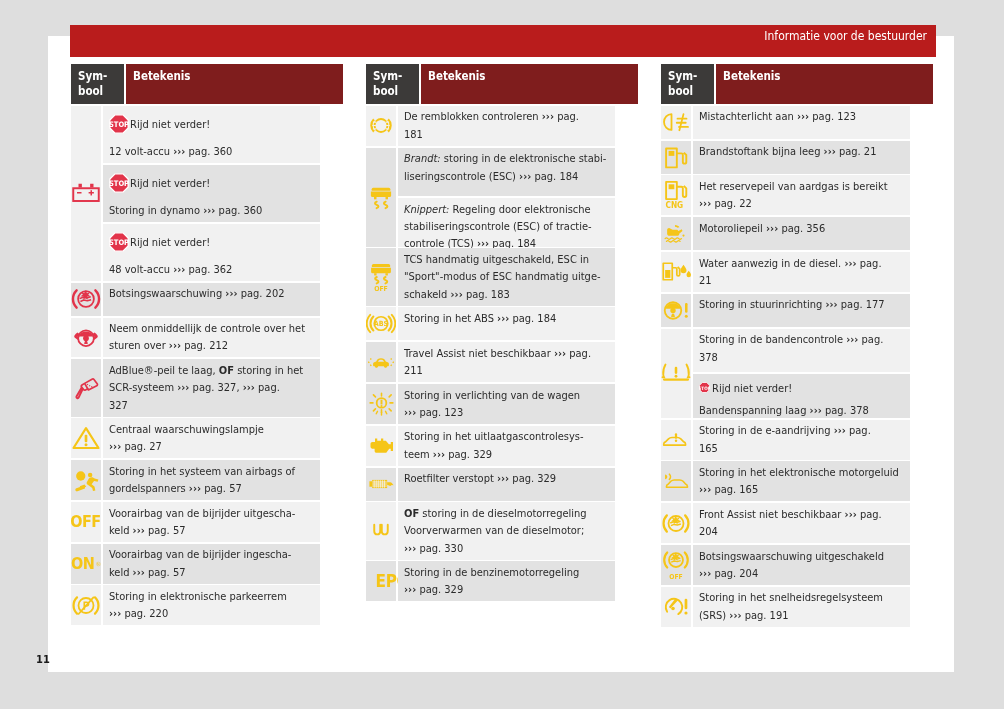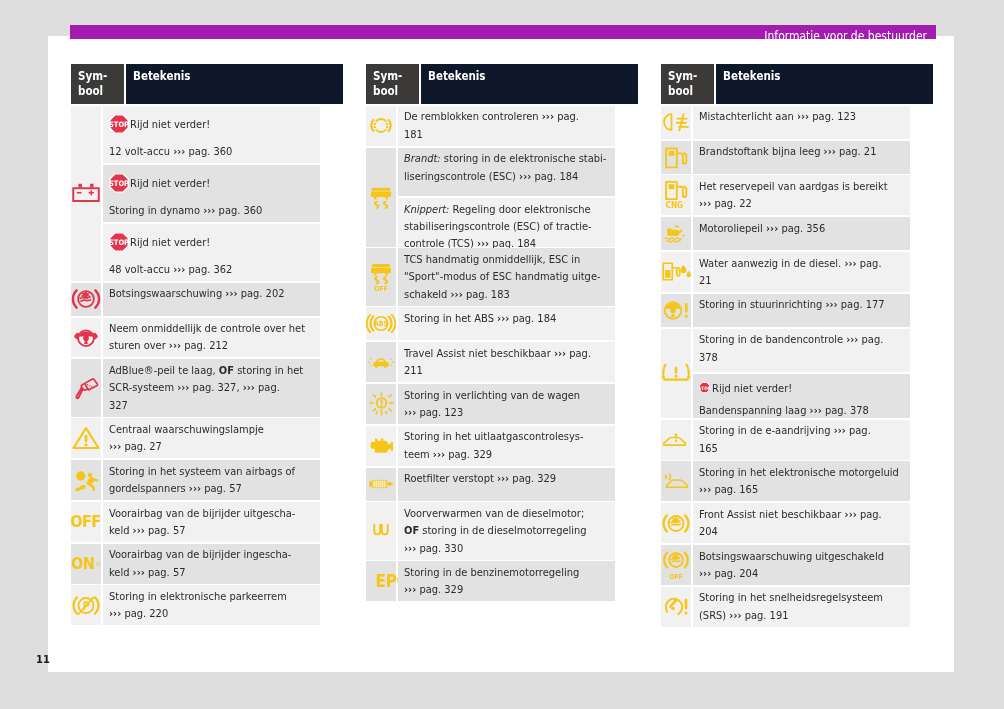--- a/index.html
+++ b/index.html
@@ -2,29 +2,29 @@
 <html><head>
 <meta charset="utf-8">
 <title>Informatie voor de bestuurder</title>
 <style>
   html,body{margin:0;padding:0;}
   body{width:1004px;height:709px;background:#dedede;
        font-family:"DejaVu Sans Condensed","DejaVu Sans",sans-serif;
        overflow:hidden;}
   #root{position:relative;width:1004px;height:709px;}
   #page{position:absolute;left:48px;top:36px;width:906px;height:636px;background:#ffffff;}
-  #headerbar{position:absolute;left:70px;top:25px;width:866px;height:14px;background:#a21caf;z-index:5;}
+  #headerbar{position:absolute;left:70px;top:25px;width:866px;height:32px;background:#b91c1c;z-index:5;}
   #headerbar .ht{position:absolute;right:9px;top:0;height:22px;line-height:22px;
        color:#ffffff;font-size:12px;}
   #pagenum{position:absolute;left:36px;top:653px;font-size:11px;font-weight:bold;color:#1a1a1a;}
   .table{position:absolute;top:64px;width:272px;border-radius:13px;}
   .thead{display:flex;}
   .th-sym{width:53px;background:#3c3a39;color:#fff;font-weight:bold;font-size:11.5px;
        line-height:15px;padding:5px 0 5px 7px;box-sizing:border-box;white-space:pre-line;}
-  .th-bet{width:217px;margin-left:2px;background:#0f172a;color:#fff;font-weight:bold;
+  .th-bet{width:217px;margin-left:2px;background:#7f1d1d;color:#fff;font-weight:bold;
        font-size:11.5px;line-height:15px;padding:5px 0 5px 7px;box-sizing:border-box;}
   .row{display:flex;margin-top:1.8px;}
   .sym{width:30px;flex:none;display:flex;align-items:center;justify-content:center;}
   .cells{width:217px;margin-left:2px;display:flex;flex-direction:column;}
   .cell{padding:2.7px 6px 2.7px 6px;box-sizing:border-box;font-size:11px;
        color:#2b2b2b;flex:1;min-height:33px;}
   .cell + .cell{margin-top:1.8px;}
   .lt{background:#f1f1f1;}
   .dk{background:#e2e2e2;}
   .arw{font-weight:bold;font-size:11px;}
@@ -326,21 +326,21 @@
               </g>
               <g fill="none" stroke="#f5c518" stroke-width="2.5" stroke-linecap="round">
                 <path d="M12.5 21c-3 1.2-3 3 0 4.2s3 3-.2 4.2"></path>
                 <path d="M24 21c-3 1.2-3 3 0 4.2s3 3-.2 4.2"></path>
               </g>
               <text x="18" y="40" font-family="DejaVu Sans Condensed,sans-serif" font-size="9" font-weight="bold" fill="#f5c518" text-anchor="middle">OFF</text>
             </svg>
           </div>
           <div class="cells">
             <div class="cell dk">
-              <div class="ln">TCS handmatig onmiddellijk, ESC in</div>
+              <div class="ln">TCS handmatig uitgeschakeld, ESC in</div>
               <div class="ln">"Sport"-modus of ESC handmatig uitge-</div>
               <div class="ln">schakeld <span class="arw">›››</span> pag. 183</div>
             </div>
           </div>
         </div>
         <div class="row">
           <div class="sym sh0">
             <svg viewBox="0 0 40 32" width="34" height="27">
               <g fill="none" stroke="#f5c518" stroke-width="2.3">
                 <circle cx="20" cy="16" r="9"></circle>
@@ -435,22 +435,22 @@
           <div class="sym sh0">
             <svg viewBox="0 0 40 26" width="34" height="22">
               <g fill="none" stroke="#f5c518" stroke-width="2.6" stroke-linecap="round">
                 <path d="M11 4.5v8c0 3 1.8 5 4 5s4-2 4-5v-8"></path>
                 <path d="M21 4.5v8c0 3 1.8 5 4 5s4-2 4-5v-8"></path>
               </g>
             </svg>
           </div>
           <div class="cells">
             <div class="cell lt">
+              <div class="ln"><b>OF</b> storing in de dieselmotorregeling</div>
               <div class="ln">Voorverwarmen van de dieselmotor;</div>
-              <div class="ln"><b>OF</b> storing in de dieselmotorregeling</div>
               <div class="ln"><span class="arw">›››</span> pag. 330</div>
             </div>
           </div>
         </div>
         <div class="row">
           <div class="sym sh1">
             <span class="epctxt">EPC</span>
           </div>
           <div class="cells">
             <div class="cell dk">

